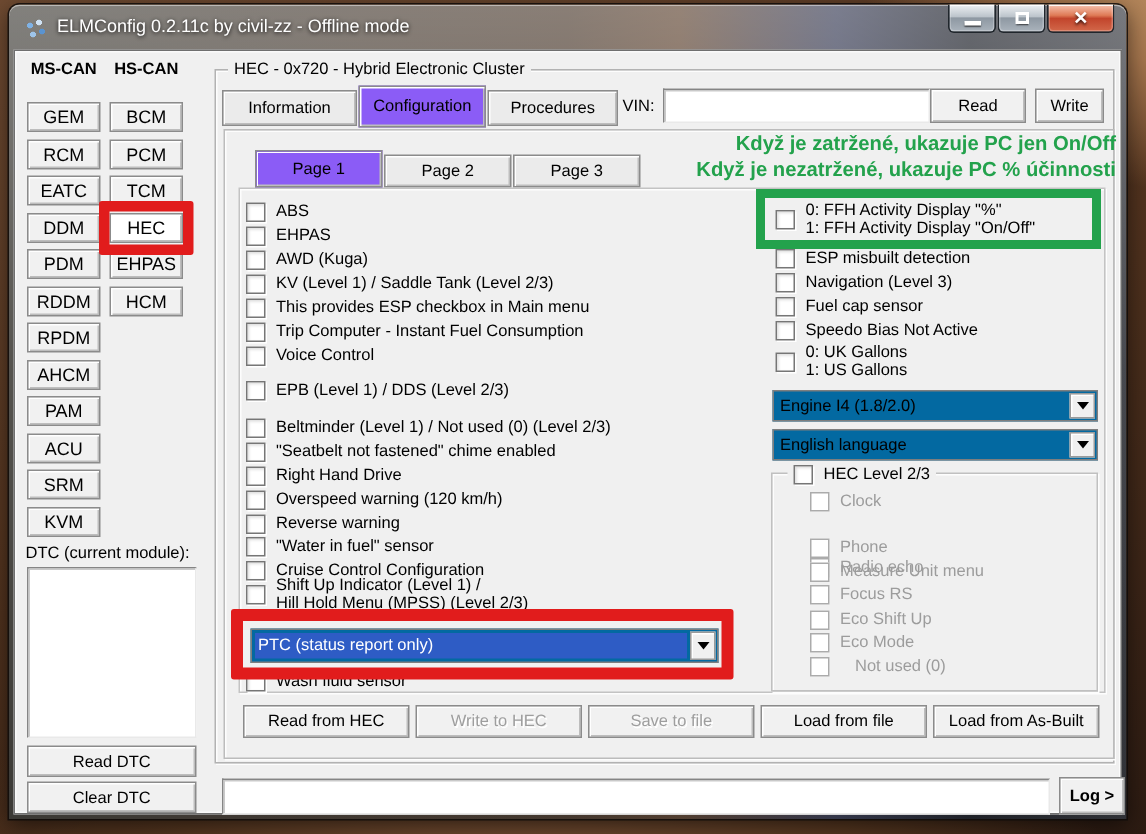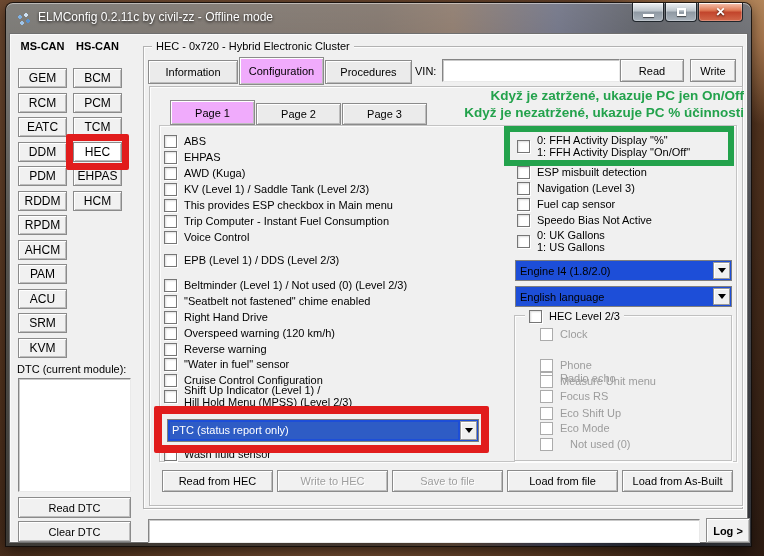--- a/index.html
+++ b/index.html
@@ -59,21 +59,21 @@
 
   .btn {
     position:absolute; background:#f1f1f1; border:1px solid #8b8b8b;
     box-shadow: inset 1px 1px 0 #ffffff, inset -1px -1px 0 #bdbdbd;
     display:flex; align-items:center; justify-content:center;
     font-size:11px; white-space:nowrap; cursor:default;
   }
   .btn.mod { font-size:12px; }
   .btn.disabled { color:#9e9e9e; text-shadow:1px 1px 0 #fff; }
   .tabbtn { background:#ebebeb; }
-  .tabbtn.active { background:#f0abfc; z-index:2; }
+  .tabbtn.active { background:#8b5cf6; z-index:2; }
 
   .collabel { position:absolute; font-weight:bold; font-size:11px; text-align:center; width:49px; }
 
   .sunken {
     position:absolute; background:#fff; border:1px solid #858585;
     border-bottom-color:#e9e9e9; border-right-color:#e9e9e9;
     box-shadow: inset 1px 1px 0 #c9c9c9;
   }
   input.sunken { font-family:"Liberation Sans",sans-serif; font-size:11px; padding:0 4px; outline:none; }
 
@@ -88,21 +88,21 @@
   .chk {
     width:13px; height:13px; flex:none; background:#fff;
     border:1px solid #767676;
     box-shadow: inset 1px 1px 2px rgba(0,0,0,.14), 1px 1px 0 #fff;
   }
   .chk.dis { border-color:#ababab; box-shadow:none; }
   .lbl { font-size:11px; }
   .lbl.dis { color:#9c9c9c; }
   .twolines { line-height:12px; font-size:11px; }
 
-  .combo { position:absolute; background:#1d4ed8; border:1px solid #7e7e7e; }
+  .combo { position:absolute; background:#0369a1; border:1px solid #7e7e7e; }
   .combo .valuetext { position:absolute; left:2px; top:2px; bottom:2px; right:20px; padding:1px 2px; line-height:15px; overflow:hidden; }
   .combo .valuetext.sel { background:#2e5cc5; color:#fff; }
   .combo .arrowbtn {
     position:absolute; right:1px; top:1px; bottom:1px; width:17px;
     background:#f0f0f0; border:1px solid #9a9a9a;
     box-shadow: inset 1px 1px 0 #fff;
     display:flex; align-items:center; justify-content:center;
   }
   .arrow-down { width:0; height:0; border-left:4px solid transparent; border-right:4px solid transparent; border-top:5px solid #000; }
 

